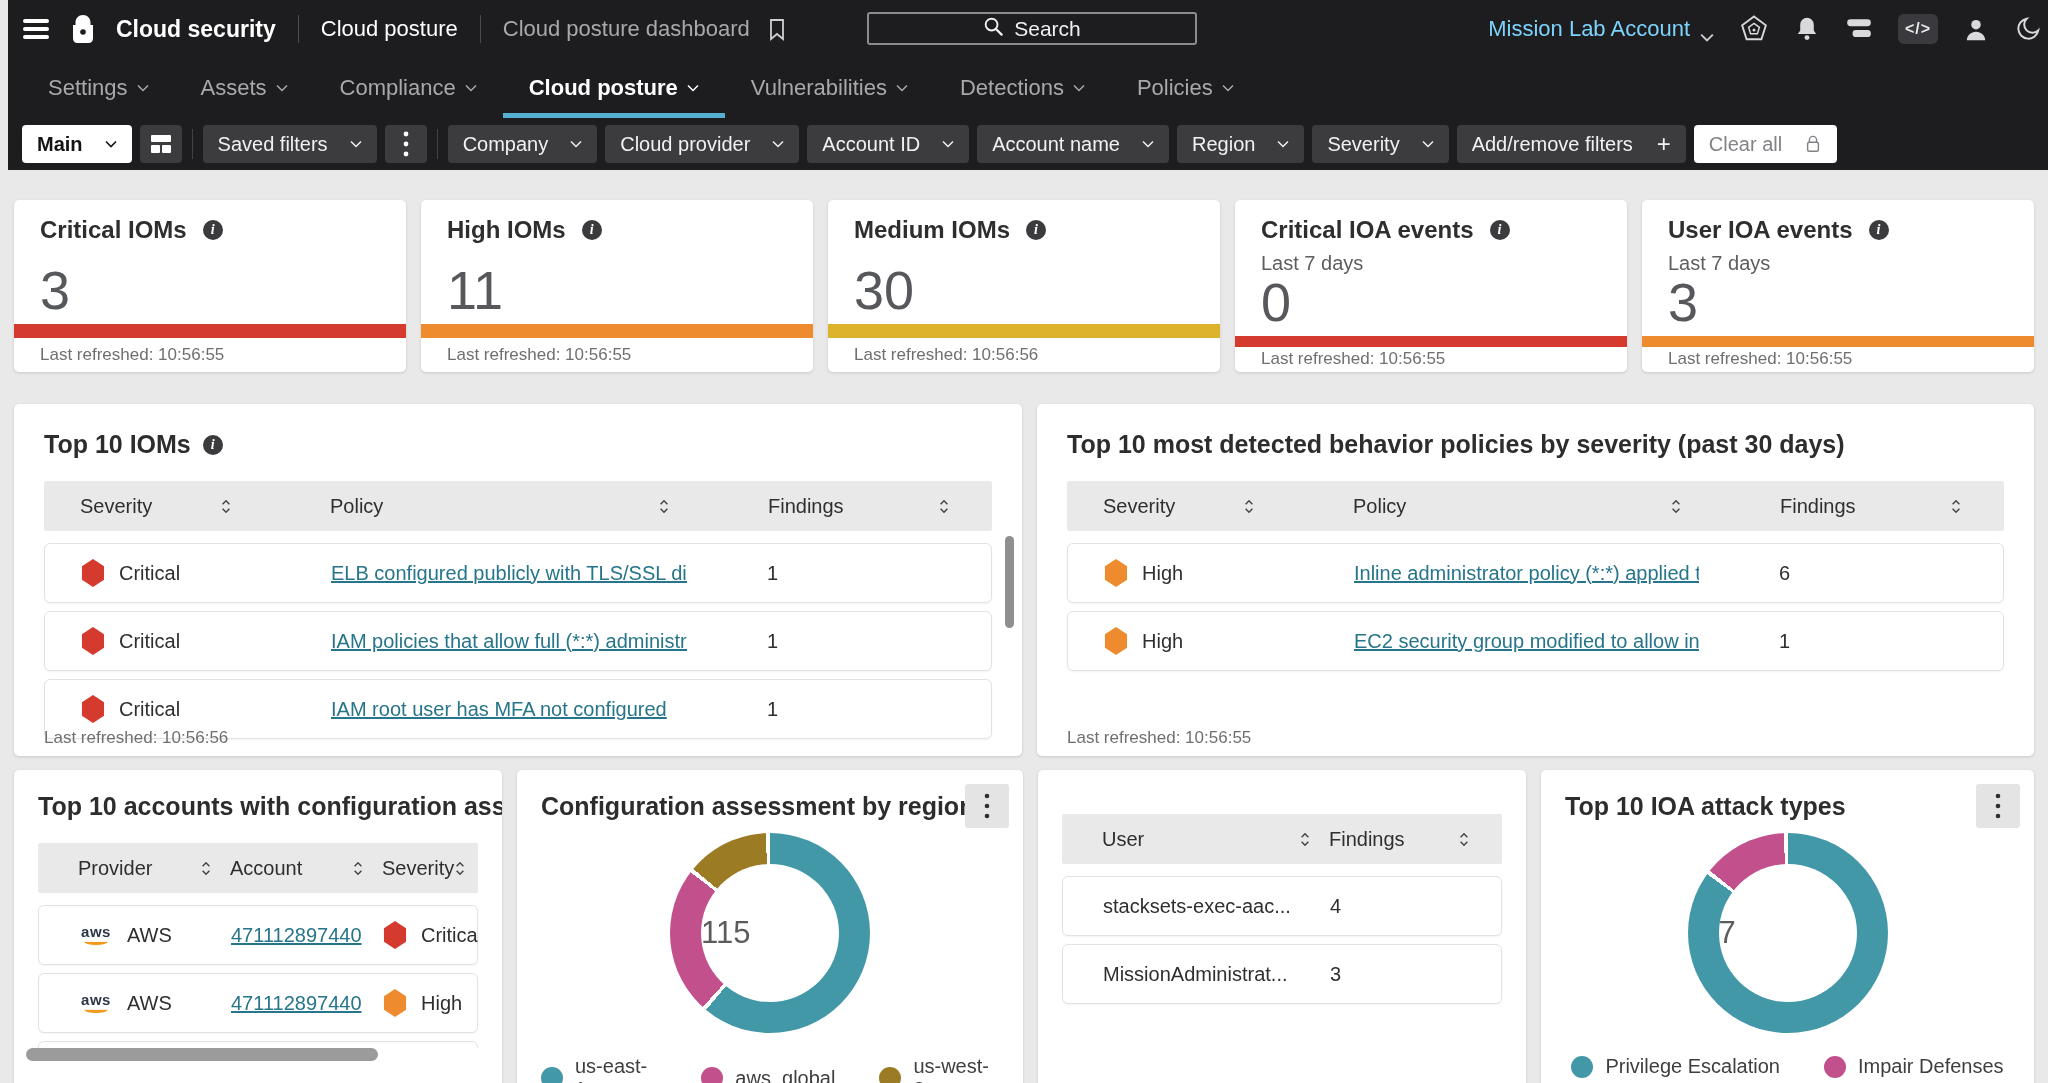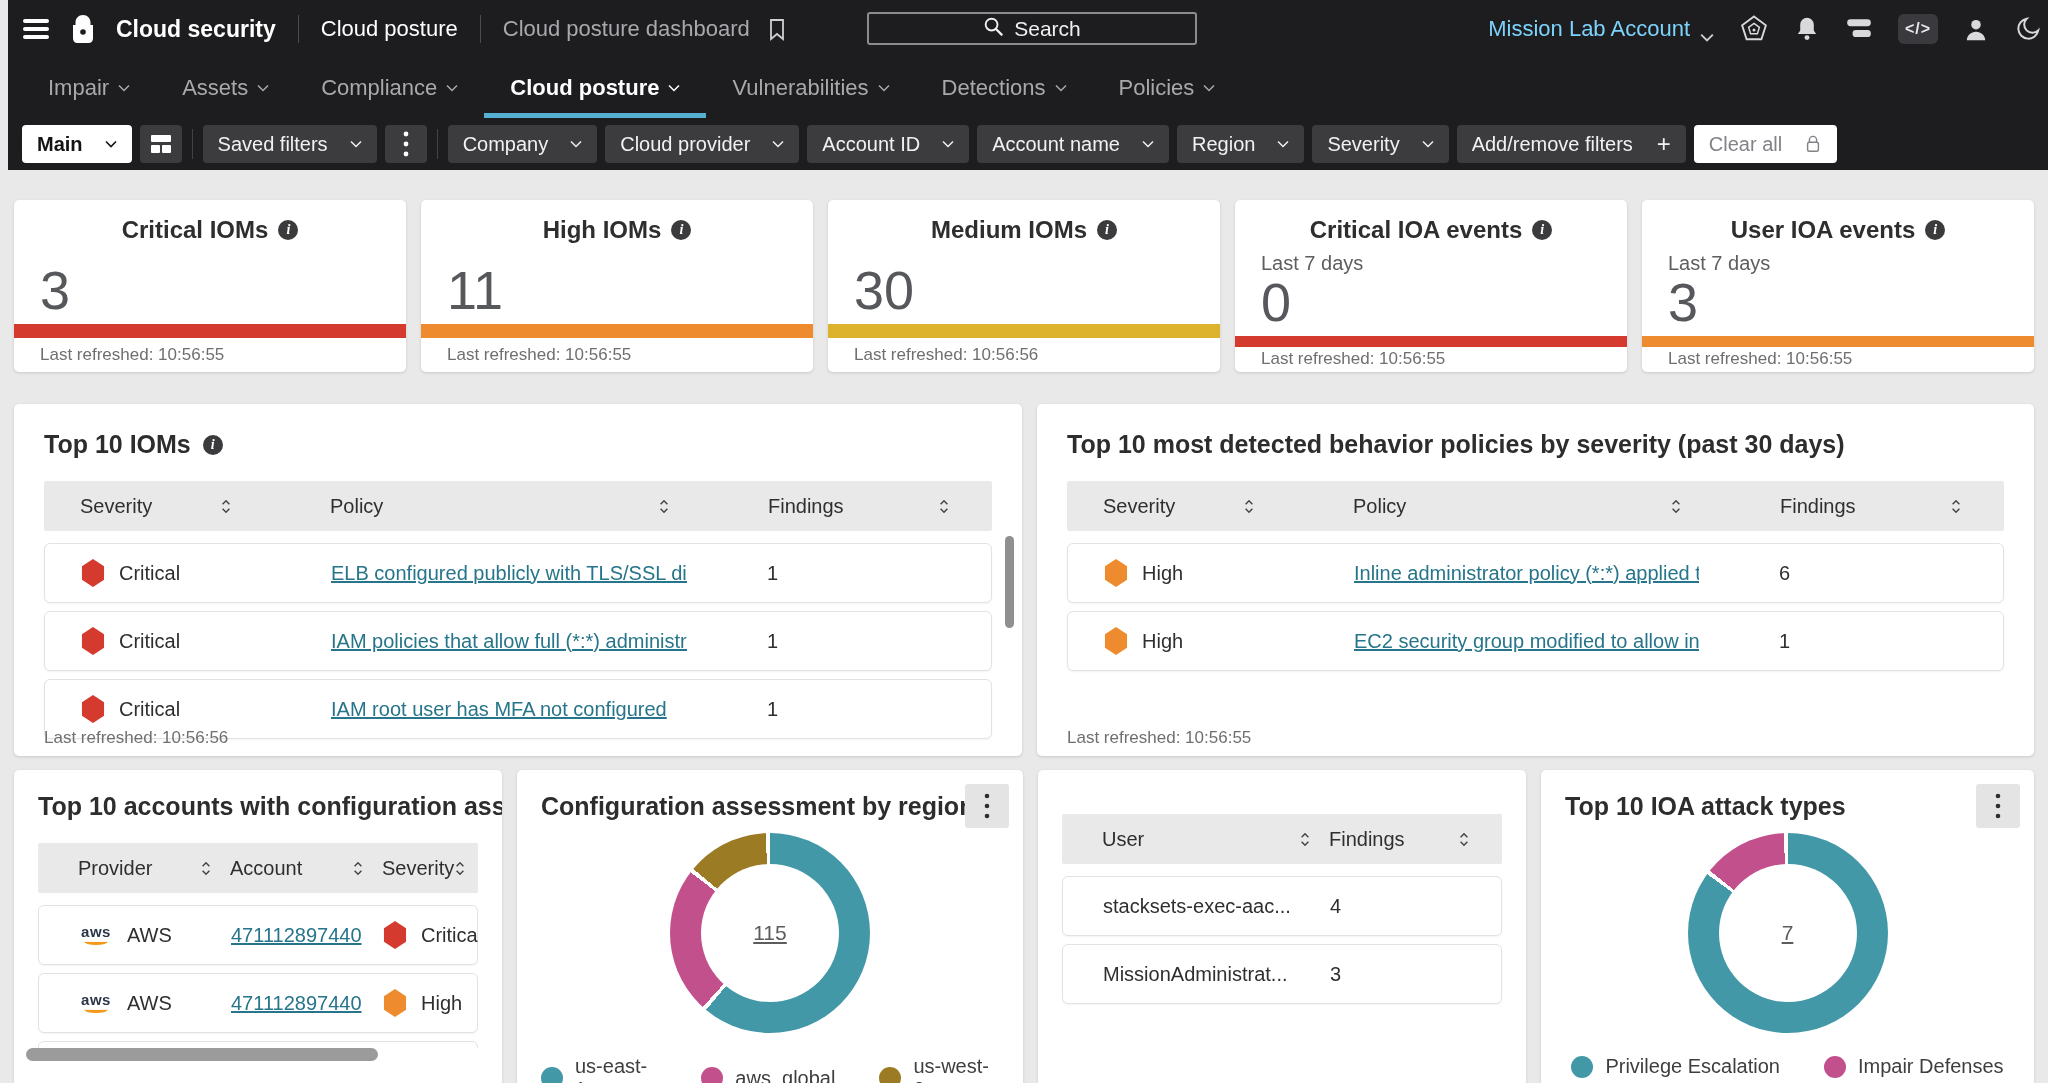--- a/index.html
+++ b/index.html
@@ -42,21 +42,21 @@
   .plus{font-size:24px;line-height:1;margin-left:2px;}
 
   
   .content{position:absolute;top:170px;left:0;right:0;bottom:0;overflow:hidden;padding:30px 14px 0;background:#e9e9ea;}
   .row{display:flex;gap:15px;}
   .card{background:#fff;border-radius:5px;box-shadow:0 1px 3px rgba(0,0,0,.14);position:relative;}
 
   
   .kpi-row{height:172px;}
   .kpi-card{flex:1;display:flex;flex-direction:column;overflow:hidden;padding-top:16px;}
-  .kpi-title{margin:0 26px;font-size:24px;font-weight:bold;color:#2e2e2e;display:flex;align-items:center;gap:10px;justify-content:center;}
+  .kpi-title{margin:0 26px;font-size:24px;font-weight:bold;color:#2e2e2e;display:flex;align-items:center;gap:16px;}
   .kpi-sub{margin:8px 26px 0;font-size:20px;color:#5e5e60;}
   .kpi-value{margin:auto 26px 0;font-size:54px;font-weight:300;color:#57585b;line-height:1;}
   .kpi-bar{height:14px;margin-top:7px;}
   .kpi-foot{margin:0 26px;height:34px;display:flex;align-items:center;font-size:17px;color:#6f6f71;}
 
   .info-icon{width:20px;height:20px;border-radius:50%;background:#3b3b3e;color:#fff;font-size:14px;
     font-weight:bold;display:inline-flex;align-items:center;justify-content:center;flex:none;cursor:pointer;
     font-family:"Liberation Serif",serif;font-style:italic;}
 
   
@@ -84,21 +84,21 @@
 
   .aws-logo{display:inline-flex;flex-direction:column;align-items:center;width:34px;flex:none;}
   .aws-text{font-size:15px;font-weight:bold;color:#2b3648;line-height:13px;letter-spacing:.5px;}
   .aws-smile{width:24px;height:7px;border-bottom:3px solid #f49819;border-radius:0 0 60% 60%;}
 
   
   .kebab-btn{position:absolute;top:14px;right:14px;width:44px;height:44px;border:none;border-radius:3px;
     background:#e4e4e4;display:flex;align-items:center;justify-content:center;cursor:pointer;}
   .donut-wrap{width:200px;height:200px;margin:12px auto 0;position:relative;border-radius:50%;}
   .donut-hole{position:absolute;inset:31px;background:#fff;border-radius:50%;display:flex;align-items:center;
-    justify-content:center;font-size:21px;color:#5c5c5e;font-weight:300;text-decoration:underline;}
+    justify-content:flex-start;font-size:31px;color:#5c5c5e;font-weight:300;}
   .legend{margin-top:22px;display:flex;justify-content:center;gap:44px;}
   .legend-item{display:flex;align-items:center;gap:12px;font-size:20px;color:#3e3e40;cursor:pointer;}
   .legend-dot{width:22px;height:22px;border-radius:50%;flex:none;}
 
   .mid-row{margin-top:32px;height:352px;}
   .card-ioms{width:1008px;flex:none;}
   .card-behavior{flex:1;}
   .bottom-row{margin-top:14px;height:420px;}
   .card-accounts{width:488px;flex:none;}
   .card-region{width:506px;flex:none;}
@@ -183,21 +183,21 @@
       <button class="icon-btn">
         <svg width="28" height="28" viewBox="0 0 24 24">
             <path d="M20.8 13.2A8.6 8.6 0 1 1 10.8 3.2a7 7 0 0 0 10 10z" fill="none" stroke="#d9d9db" stroke-width="1.7"></path>
           </svg>
       </button>
     </div>
   </div>
 
   <nav class="navbar">
     <div class="navtab">
-      <span>Impair</span>
+      <span>Settings</span>
       <svg width="12" height="8" viewBox="0 0 12 7">
           <path d="M1 1l5 5 5-5" fill="none" stroke="#a9a9ac" stroke-width="1.5"></path>
         </svg>
     </div>
     <div class="navtab">
       <span>Assets</span>
       <svg width="12" height="8" viewBox="0 0 12 7">
           <path d="M1 1l5 5 5-5" fill="none" stroke="#a9a9ac" stroke-width="1.5"></path>
         </svg>
     </div>

